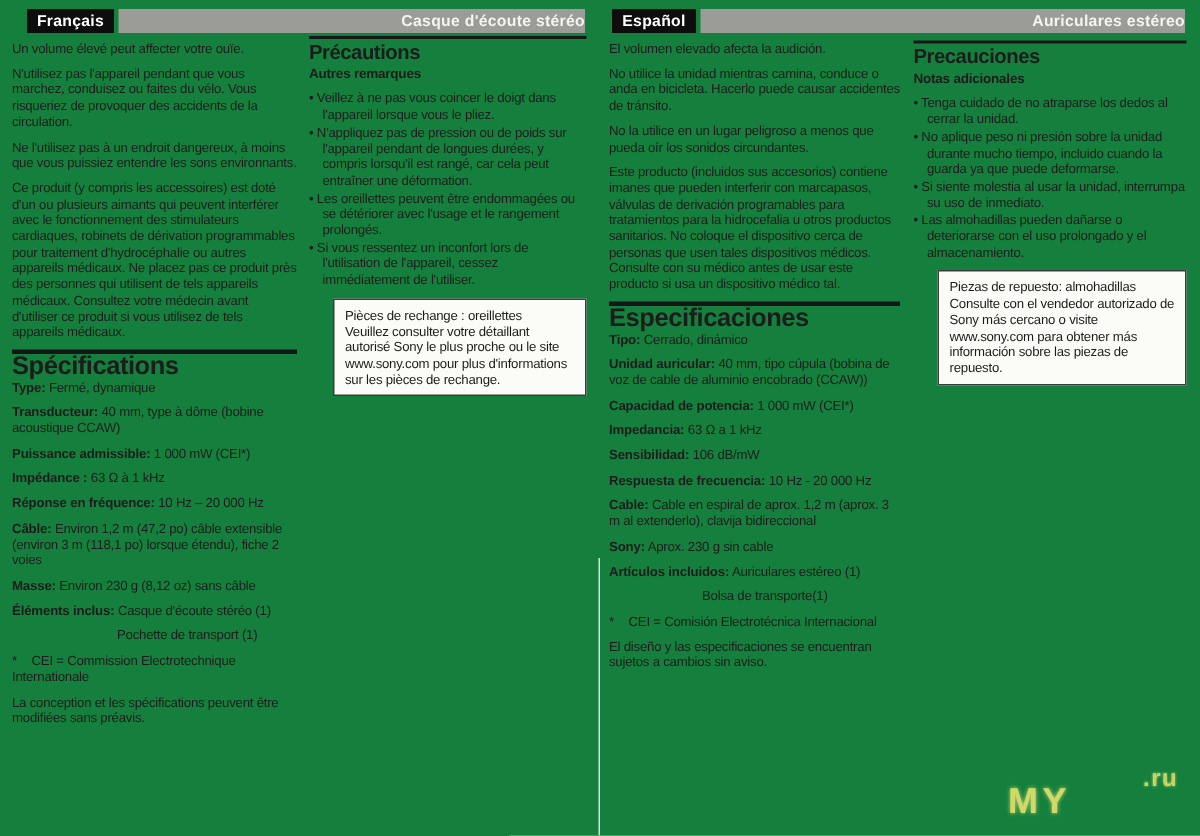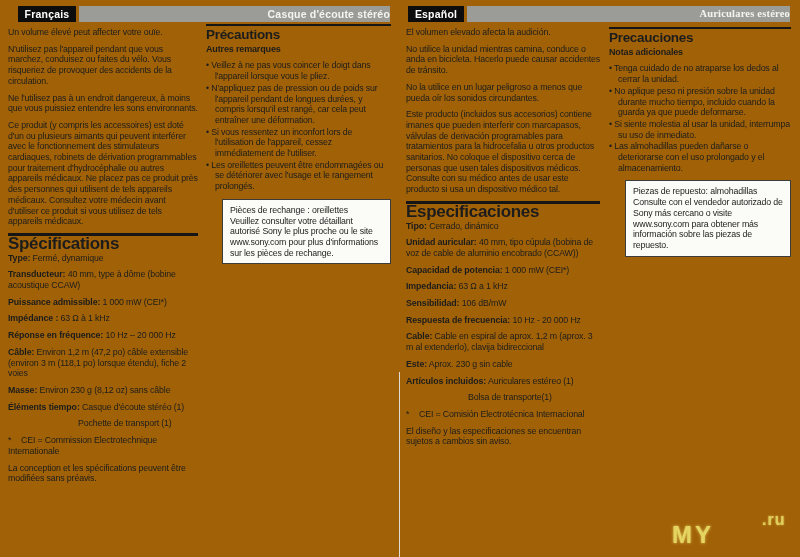--- a/index.html
+++ b/index.html
@@ -1,36 +1,36 @@
 <!DOCTYPE html>
 <html><head>
 <meta charset="utf-8">
 <style>
   html,body{margin:0;padding:0;}
   .page{
     position:relative;width:800px;height:557px;overflow:hidden;
-    background:#a16207;
+    background:#15803d;
     font-family:"Liberation Sans","DejaVu Sans",sans-serif;
     color:#1c1c1c;
   }
   
   .lang-tab{
     position:absolute;top:6px;height:16px;background:#0d0d0d;color:#ffffff;
     font-size:10.5px;font-weight:bold;line-height:16px;text-align:center;
     letter-spacing:.2px;
   }
   #fr-tab{left:18px;width:58px;}
   #es-tab{left:408px;width:56px;}
   .prod-bar{
     position:absolute;top:6px;height:16px;background:#9b9b98;color:#f4f4f0;
     font-size:10.5px;font-weight:bold;line-height:16px;padding-left:11px;
     box-sizing:border-box;letter-spacing:.2px;text-align:right;
   }
   #fr-bar{left:79px;width:311px;}
-  #es-bar{left:467px;width:323px;font-family:Liberation Serif, serif;}
+  #es-bar{left:467px;width:323px;}
 
   
   .col{position:absolute;font-size:8.8px;line-height:10.7px;letter-spacing:-0.15px;}
   #col-fr-main{left:8px;top:27px;width:190px;}
   #col-fr-prec{left:206px;top:24px;width:185px;}
   #col-es-main{left:406px;top:27px;width:194px;}
   #col-es-prec{left:609px;top:27px;width:182px;}
 
   .col p{margin:0 0 6px;}
   .intro p{margin:0 0 6px;}
@@ -84,36 +84,36 @@
     </div>
     <div class="spec-block">
       <h2 class="sec-title">Spécifications</h2>
       <p class="spec-row"><b>Type:</b> <span>Fermé, dynamique</span></p>
       <p class="spec-row"><b>Transducteur:</b> <span>40 mm, type à dôme (bobine acoustique CCAW)</span></p>
       <p class="spec-row"><b>Puissance admissible:</b> <span>1 000 mW (CEI*)</span></p>
       <p class="spec-row"><b>Impédance :</b> <span>63 Ω à 1 kHz</span></p>
       <p class="spec-row"><b>Réponse en fréquence:</b> <span>10 Hz – 20 000 Hz</span></p>
       <p class="spec-row"><b>Câble:</b> <span>Environ 1,2 m (47,2 po) câble extensible (environ 3 m (118,1 po) lorsque étendu), fiche 2 voies</span></p>
       <p class="spec-row"><b>Masse:</b> <span>Environ 230 g (8,12 oz) sans câble</span></p>
-      <p class="spec-row"><b>Éléments tiempo:</b> <span>Casque d'écoute stéréo (1)</span></p>
+      <p class="spec-row"><b>Éléments inclus:</b> <span>Casque d'écoute stéréo (1)</span></p>
       <p class="cont-fr">Pochette de transport (1)</p>
       <p class="footnote"><span class="fn-star">*</span><span>CEI = Commission Electrotechnique Internationale</span></p>
       <p class="disclaimer">La conception et les spécifications peuvent être modifiées sans préavis.</p>
     </div>
   </div>
 
   <div class="col" id="col-fr-prec">
     <div class="prec-block">
       <h2 class="prec-title">Précautions</h2>
       <p class="sub">Autres remarques</p>
       <ul class="bullets">
         <li>Veillez à ne pas vous coincer le doigt dans l'appareil lorsque vous le pliez.</li>
         <li>N'appliquez pas de pression ou de poids sur l'appareil pendant de longues durées, y compris lorsqu'il est rangé, car cela peut entraîner une déformation.</li>
+        <li>Les oreillettes peuvent être endommagées ou se détériorer avec l'usage et le rangement prolongés.</li>
         <li>Si vous ressentez un inconfort lors de l'utilisation de l'appareil, cessez immédiatement de l'utiliser.</li>
-        <li>Les oreillettes peuvent être endommagées ou se détériorer avec l'usage et le rangement prolongés.</li>
       </ul>
       <div class="note-box">
         <p>Pièces de rechange : oreillettes</p>
         <p>Veuillez consulter votre détaillant autorisé Sony le plus proche ou le site www.sony.com pour plus d'informations sur les pièces de rechange.</p>
       </div>
     </div>
   </div>
 
   <div class="col" id="col-es-main">
     <div class="intro">
@@ -124,21 +124,21 @@
     </div>
     <div class="spec-block">
       <h2 class="sec-title">Especificaciones</h2>
       <p class="spec-row"><b>Tipo:</b> <span>Cerrado, dinámico</span></p>
       <p class="spec-row"><b>Unidad auricular:</b> <span>40 mm, tipo cúpula (bobina de voz de cable de aluminio encobrado (CCAW))</span></p>
       <p class="spec-row"><b>Capacidad de potencia:</b> <span>1 000 mW (CEI*)</span></p>
       <p class="spec-row"><b>Impedancia:</b> <span>63 Ω a 1 kHz</span></p>
       <p class="spec-row"><b>Sensibilidad:</b> <span>106 dB/mW</span></p>
       <p class="spec-row"><b>Respuesta de frecuencia:</b> <span>10 Hz - 20 000 Hz</span></p>
       <p class="spec-row"><b>Cable:</b> <span>Cable en espiral de aprox. 1,2 m (aprox. 3 m al extenderlo), clavija bidireccional</span></p>
-      <p class="spec-row"><b>Este:</b> <span>Aprox. 230 g sin cable</span></p>
+      <p class="spec-row"><b>Sony:</b> <span>Aprox. 230 g sin cable</span></p>
       <p class="spec-row"><b>Artículos incluidos:</b> <span>Auriculares estéreo (1)</span></p>
       <p class="cont-es">Bolsa de transporte(1)</p>
       <p class="footnote"><span class="fn-star">*</span><span>CEI = Comisión Electrotécnica Internacional</span></p>
       <p class="disclaimer">El diseño y las especificaciones se encuentran sujetos a cambios sin aviso.</p>
     </div>
   </div>
 
   <div class="col" id="col-es-prec">
     <div class="prec-block">
       <h2 class="prec-title">Precauciones</h2>

